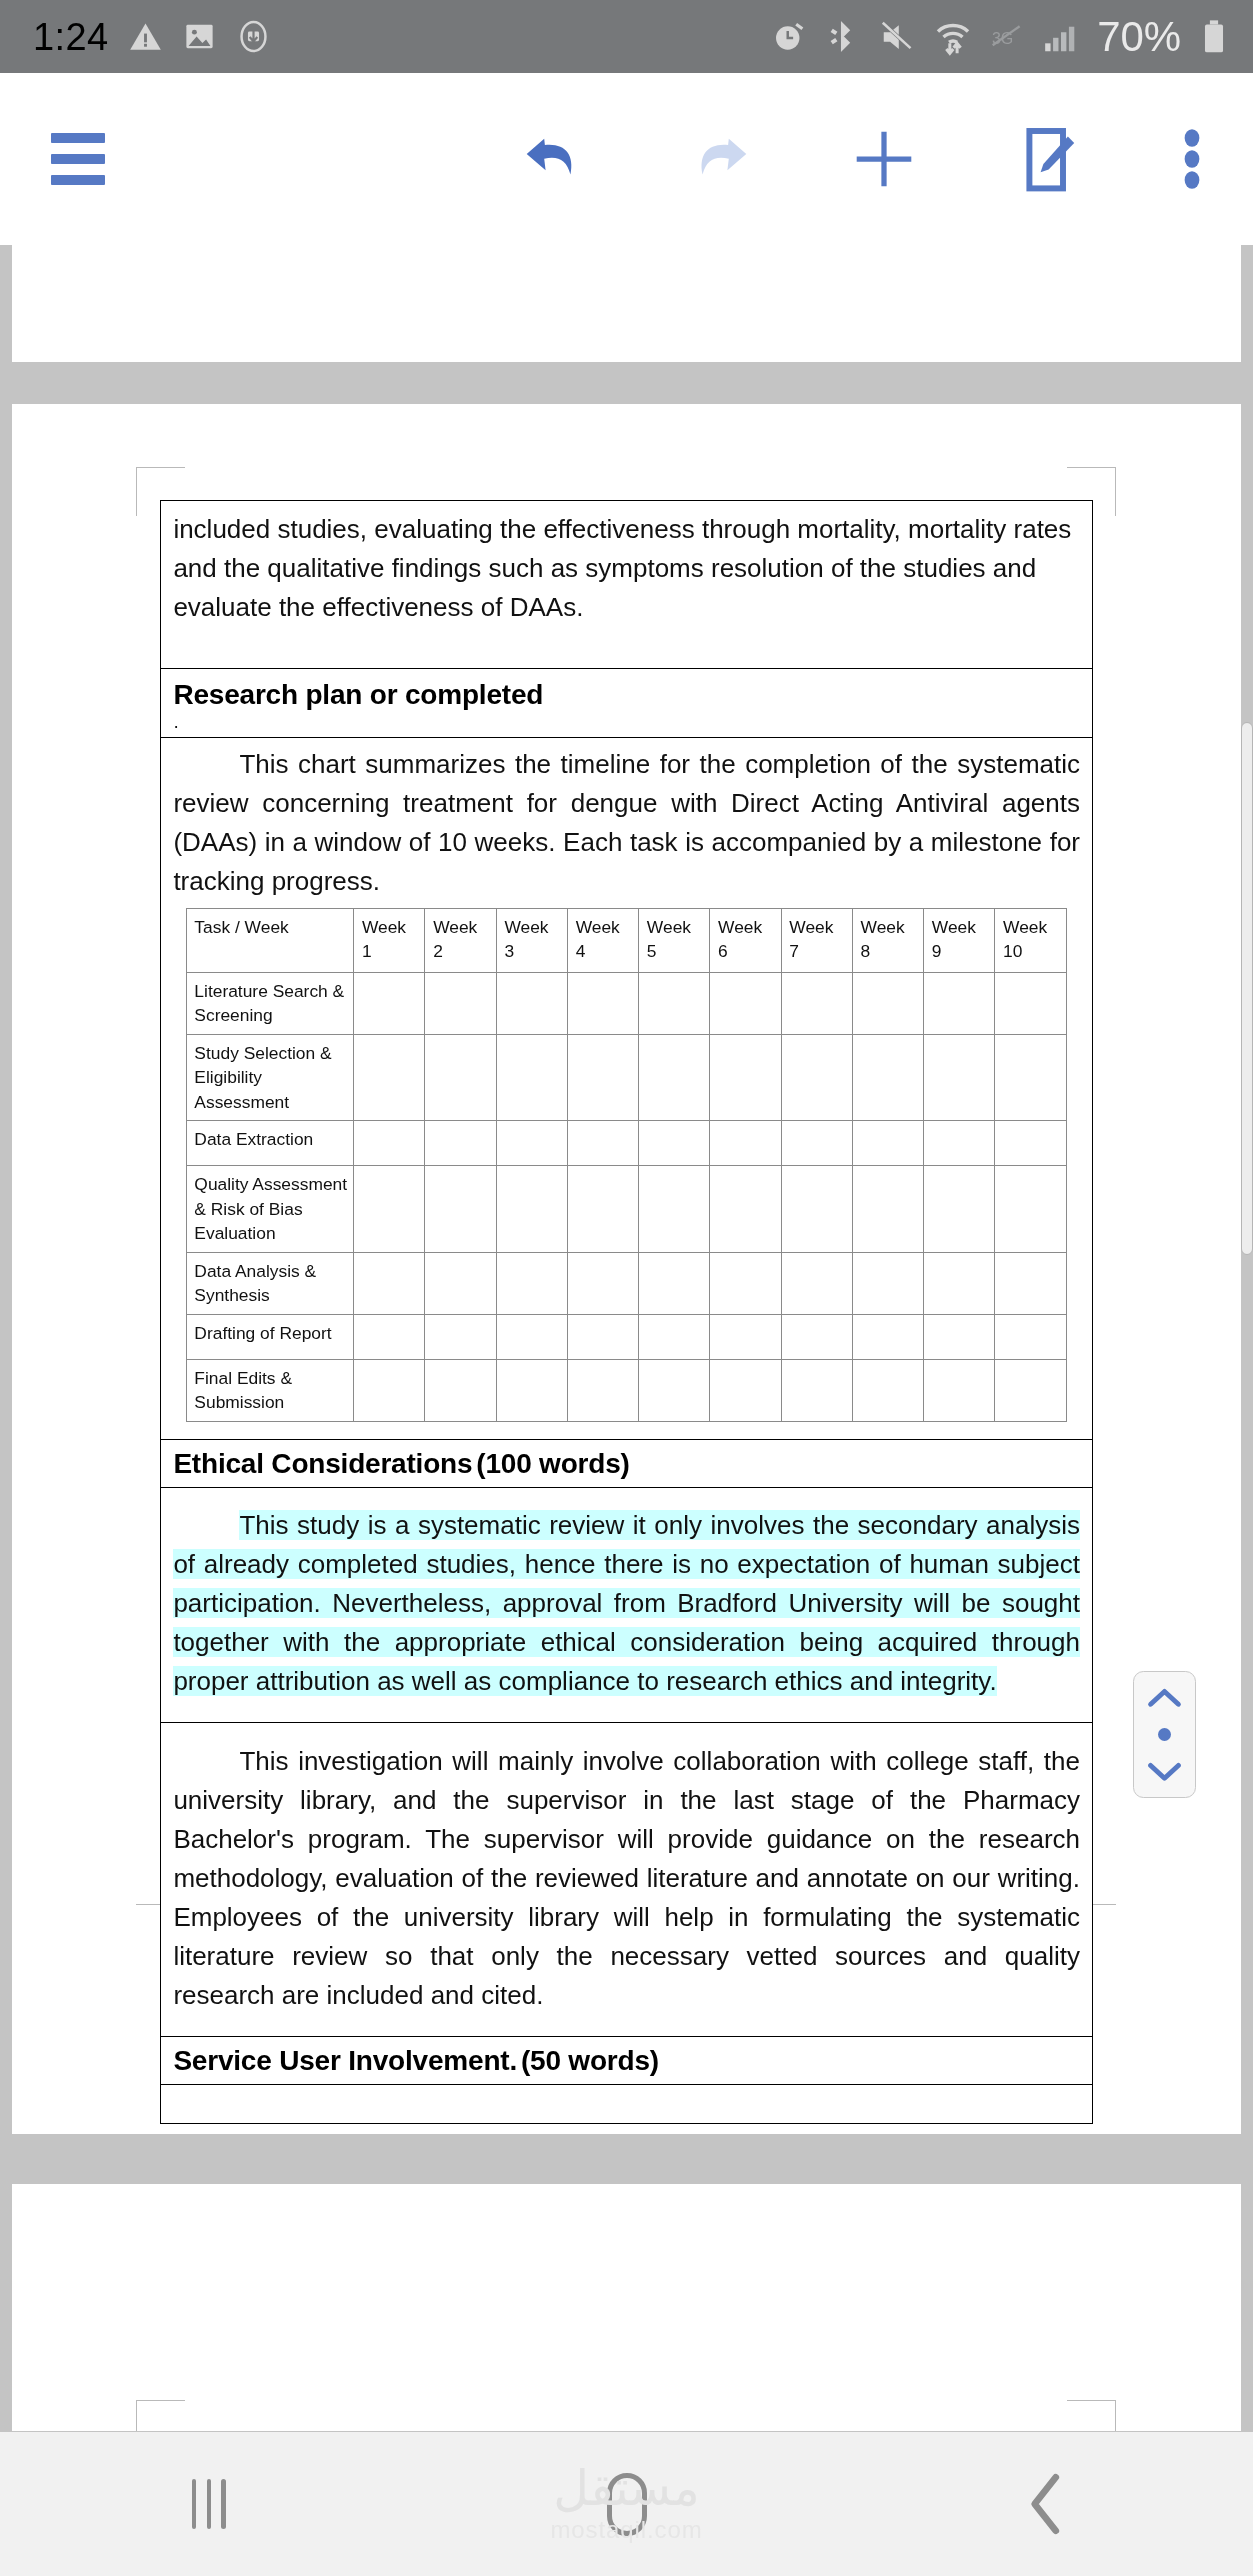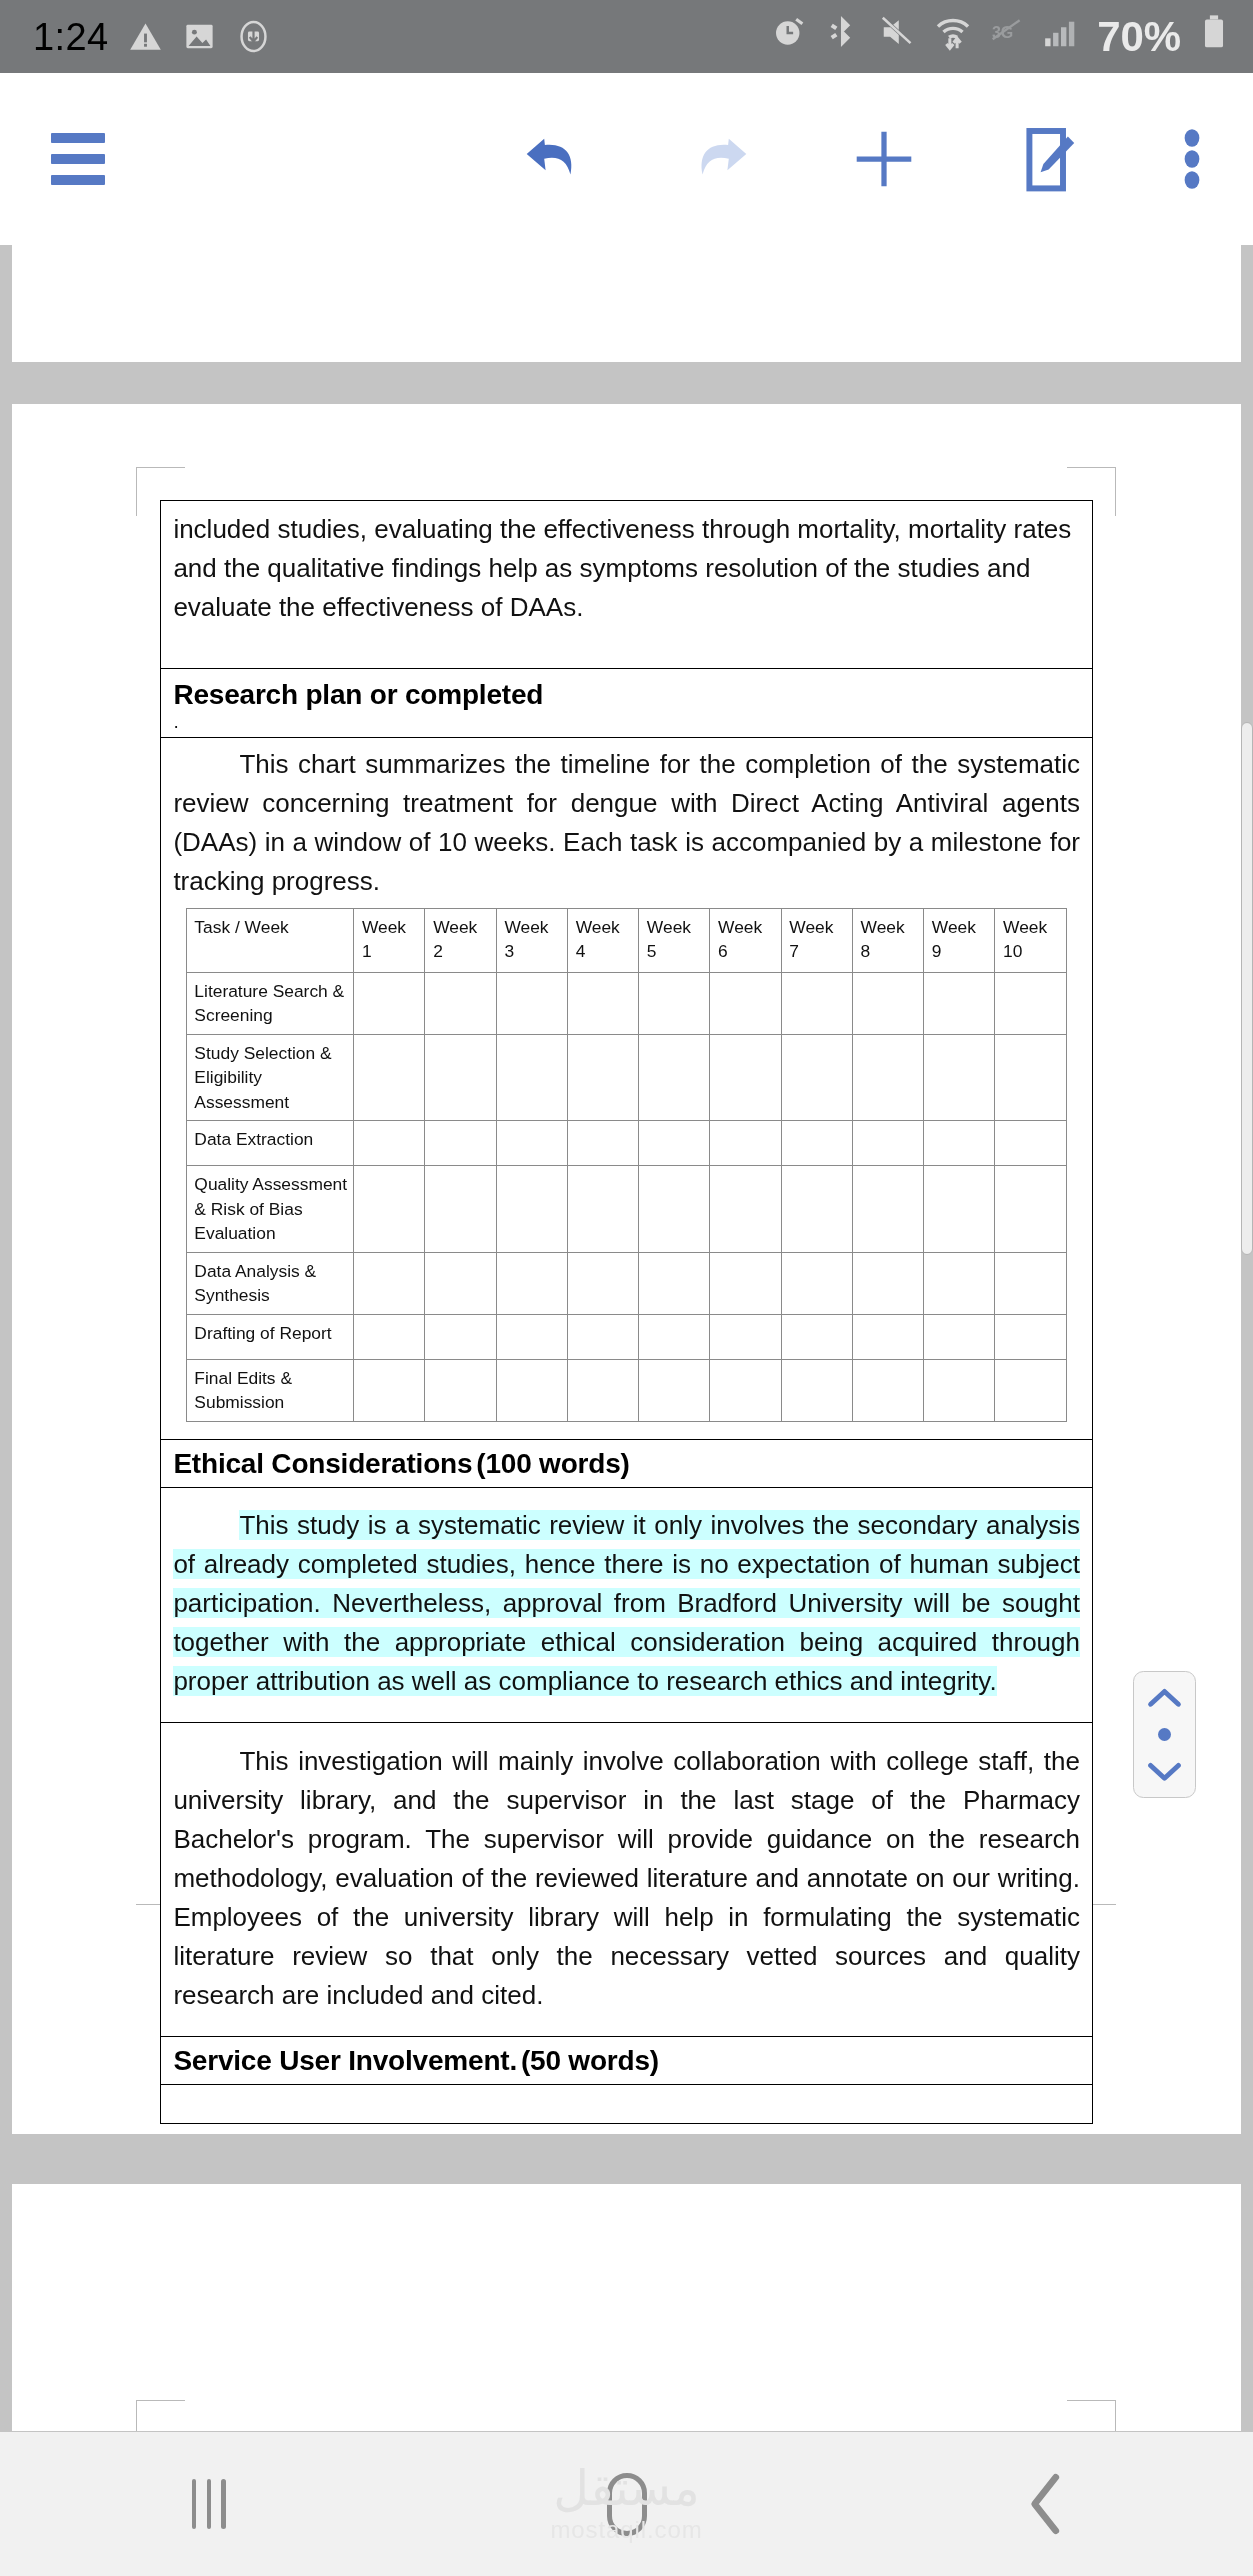--- a/index.html
+++ b/index.html
@@ -15,21 +15,21 @@
   .statusbar{
     position:absolute; top:0; left:0; width:1253px; height:73px;
     background:#76787a; display:flex; align-items:center;
     padding:0 24.4px 0 33px;
   }
   .sb-clock{
     color:#000000; font-size:38px; letter-spacing:0.4px; font-weight:400;
     line-height:1;
   }
   .sb-left{ display:flex; align-items:center; gap:19px; }
-  .sb-right{ display:flex; align-items:flex-start; gap:17.4px; margin-left:auto;font-weight:bold; }
+  .sb-right{ display:flex; align-items:center; gap:17.4px; margin-left:auto; }
   .sb-ico{ display:block; }
   .sb-pct{ color:#eaeaea; font-size:42px; letter-spacing:0px; }
 
   
   .toolbar{
     position:absolute; top:73px; left:0; width:1253px; height:172px;
     background:#ffffff; display:flex; align-items:center;
   }
   .tb-btn{
     display:flex; align-items:center; justify-content:center;
@@ -244,21 +244,21 @@
 
     <div class="cropmark cm-tl" style="left:124px; top:63px;"></div>
     <div class="cropmark cm-tr" style="left:1055px; top:63px;"></div>
     <div class="cropmark cm-tl" style="left:124px; top:1452px; transform:rotate(180deg);"></div>
     <div class="cropmark cm-tr" style="left:1055px; top:1452px; transform:rotate(180deg);"></div>
 
     <div class="doctable" style="top:96px;">
 
       <div class="row">
         <div class="cell" style="height:167px;">
-          <div class="bodytext">included studies, evaluating the effectiveness through mortality, mortality rates and the qualitative findings  help as symptoms  resolution of the studies and evaluate the effectiveness of DAAs.</div>
+          <div class="bodytext">included studies, evaluating the effectiveness through mortality, mortality rates and the qualitative findings  such as symptoms  resolution of the studies and evaluate the effectiveness of DAAs.</div>
         </div>
       </div>
 
       <div class="row">
         <div class="cell" style="padding:9.6px 12.2px 3.5px 12.2px;">
           <div class="sechead">Research plan or completed</div>
           <div class="bodytext" style="font-size:19px; line-height:22.6px;">.</div>
         </div>
       </div>
 

